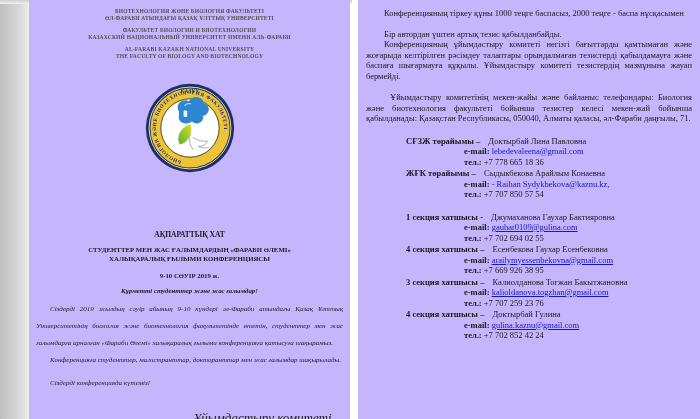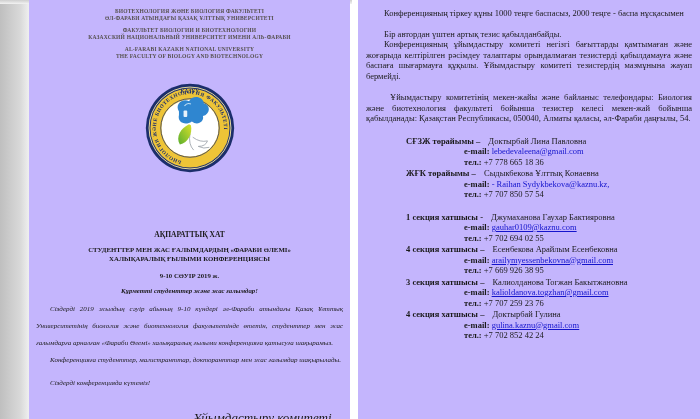--- a/index.html
+++ b/index.html
@@ -120,21 +120,21 @@
 </div>
 
 <div class="page" id="right-page">
 
   <p class="r-text indent fee-line">Конференцияның тіркеу құны 1000 теңге баспасыз, 2000 теңге - баспа нұсқасымен</p>
 
   <p class="r-text indent">Бір автордан үштен артық тезис қабылданбайды.</p>
   <p class="r-text indent">Конференцияның ұйымдастыру комитеті негізгі бағыттарды қамтымаған және жоғарыда келтірілген рәсімдеу талаптары орындалмаған тезистерді қабылдамауға және баспаға шығармауға құқылы. Ұйымдастыру комитеті тезистердің мазмұнына жауап бермейді.</p>
 
   <p class="r-text addr" style="text-indent:24px;">
-    <span class="b-inline">Ұйымдастыру комитетінің мекен-жайы және байланыс телефондары:</span><span> Биология және биотехнология факультеті бойынша тезистер келесі мекен-жай бойынша қабылданады: Қазақстан Республикасы, 050040, Алматы қаласы, әл-Фараби даңғылы, 54.</span>
+    <span class="b-inline">Ұйымдастыру комитетінің мекен-жайы және байланыс телефондары:</span><span> Биология және биотехнология факультеті бойынша тезистер келесі мекен-жай бойынша қабылданады: Қазақстан Республикасы, 050040, Алматы қаласы, әл-Фараби даңғылы, 71.</span>
   </p>
 
   <div class="contacts">
 
     <div class="contact">
       <div class="contact-head">
         <span class="role">СҒЗЖ төрайымы –</span>
         <span class="cname">Доктырбай Лина Павловна</span>
       </div>
       <div class="contact-detail">
@@ -143,51 +143,51 @@
       </div>
       <div class="contact-detail">
         <span class="lbl">тел.:</span>
         <span class="tel-val">+7 778 665 18 36</span>
       </div>
     </div>
 
     <div class="contact">
       <div class="contact-head">
         <span class="role">ЖҒК төрайымы –</span>
-        <span class="cname">Сыдыкбекова Ұлттық Конаевна</span>
+        <span class="cname">Сыдыкбекова Арайлым Конаевна</span>
       </div>
       <div class="contact-detail">
         <span class="lbl">e-mail:</span>
         <a class="email">- Raihan Sydykbekova@kaznu.kz,</a>
       </div>
       <div class="contact-detail">
         <span class="lbl">тел.:</span>
         <span class="tel-val">+7 707 850 57 54</span>
       </div>
     </div>
 
     <div class="contact">
       <div class="contact-head">
         <span class="role">1 секция хатшысы -</span>
         <span class="cname">Джумаханова Гаухар Бактияровна</span>
       </div>
       <div class="contact-detail">
         <span class="lbl">e-mail:</span>
-        <a class="email u">gauhar0109@kaznu.com</a>
+        <a class="email u">gauhar0109@gulina.com</a>
       </div>
       <div class="contact-detail">
         <span class="lbl">тел.:</span>
         <span class="tel-val">+7 702 694 02 55</span>
       </div>
     </div>
 
     <div class="contact">
       <div class="contact-head">
         <span class="role">4 секция хатшысы –</span>
-        <span class="cname">Есенбекова Арайлым Есенбековна</span>
+        <span class="cname">Есенбекова Гаухар Есенбековна</span>
       </div>
       <div class="contact-detail">
         <span class="lbl">e-mail:</span>
         <a class="email u">arailymyessenbekovna@gmail.com</a>
       </div>
       <div class="contact-detail">
         <span class="lbl">тел.:</span>
         <span class="tel-val">+7 669 926 38 95</span>
       </div>
     </div>

